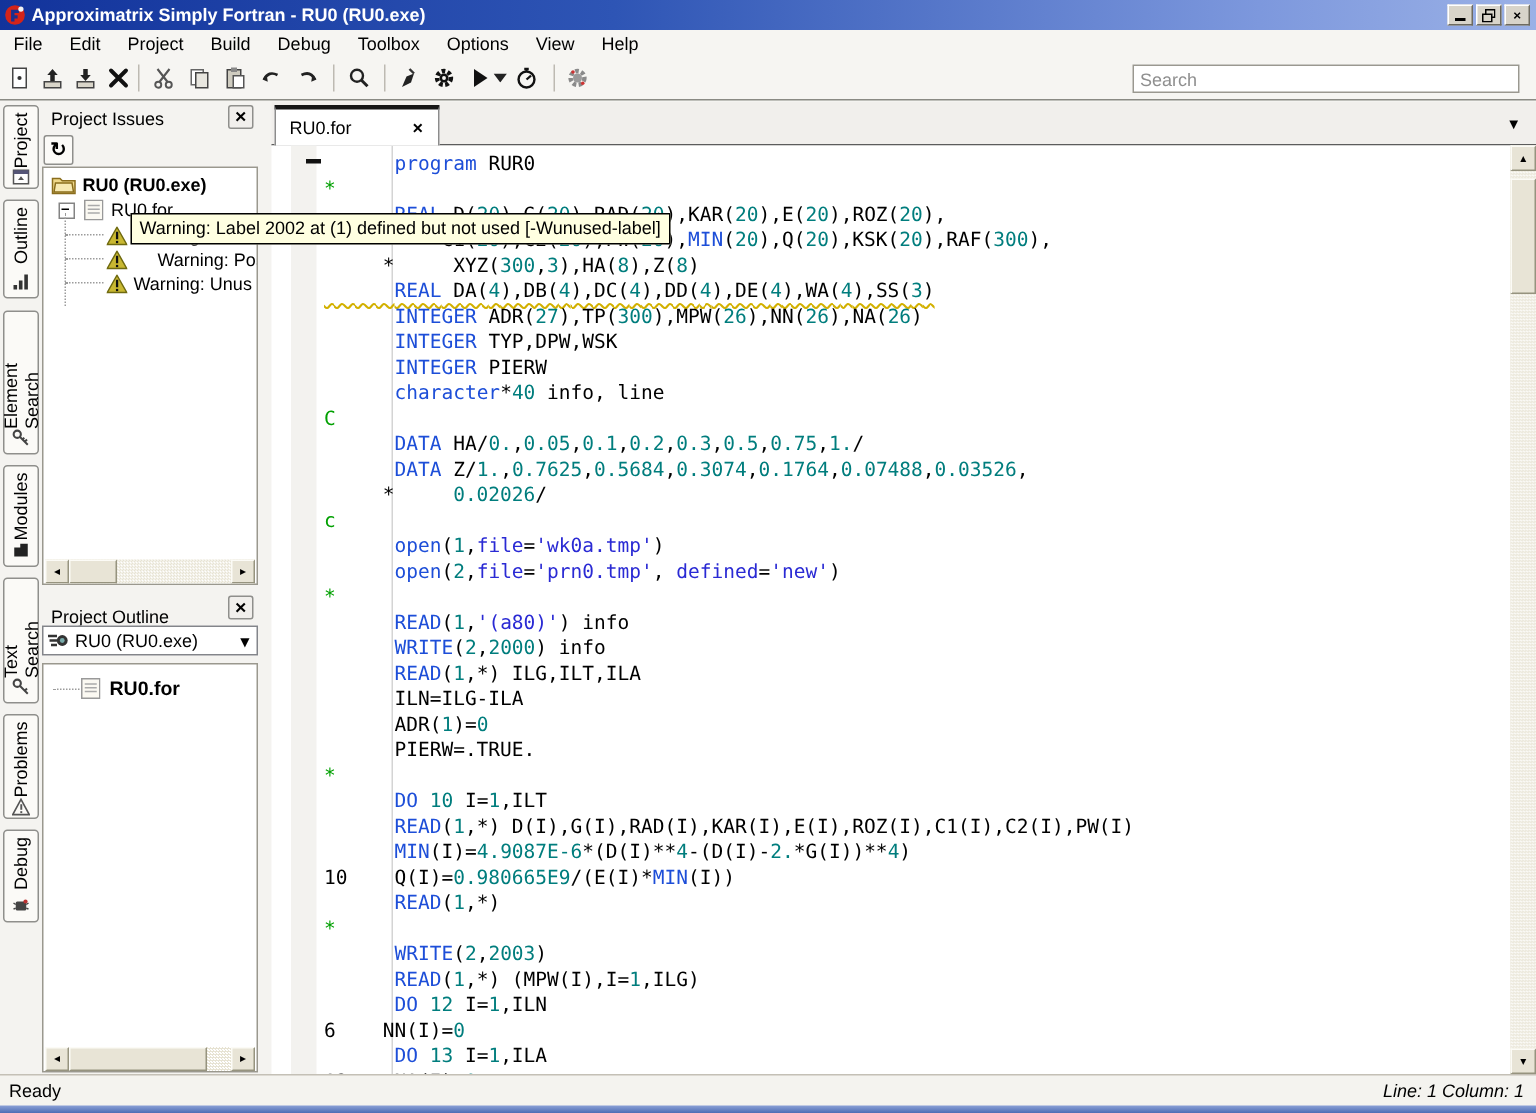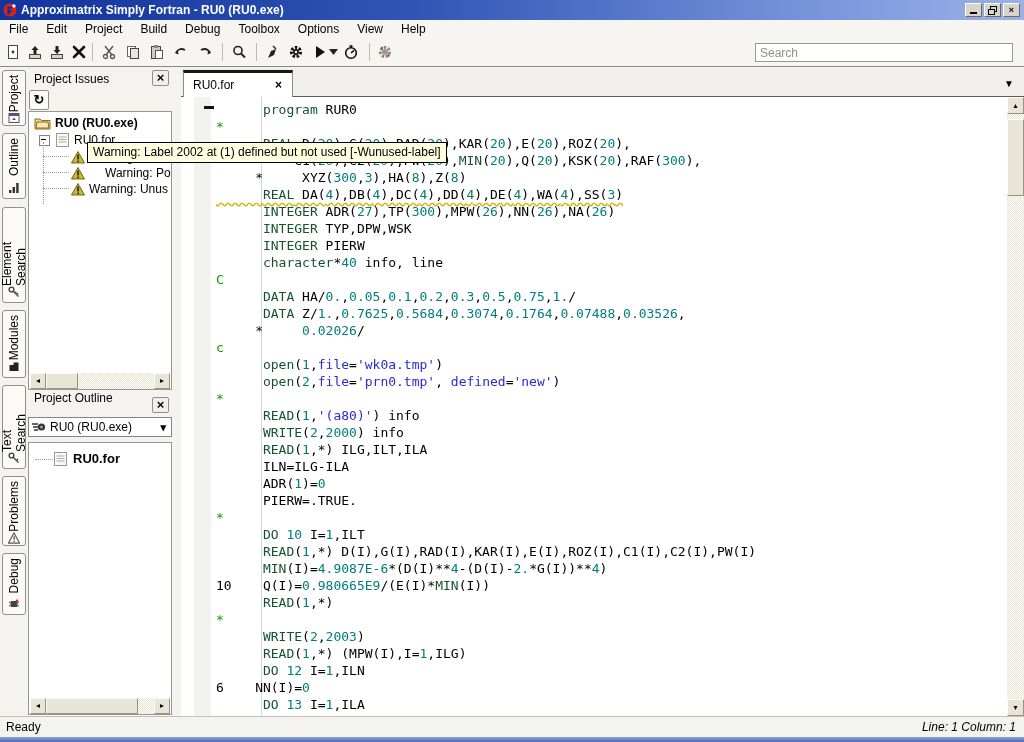--- a/index.html
+++ b/index.html
@@ -67,21 +67,21 @@
   .etab .tl{margin-left:9px;flex:1;}
   .etab .tx{margin-right:10px;font-weight:bold;font-size:12px;}
   .tab-chevron{position:absolute;right:10px;top:10px;font-size:10px;}
   .editor-body{position:absolute;left:181px;top:97px;width:826px;height:619px;background:#fff;overflow:hidden;}
   .foldmargin{position:absolute;left:13px;top:0;width:17px;height:619px;background:#f3f2ef;}
   .foldminus{position:absolute;left:23px;top:9px;width:10px;height:3px;background:#111;}
   .guideline{position:absolute;left:80px;top:0;width:1px;height:619px;background:#d4d4d4;}
   #code-lines{position:absolute;left:35px;top:4px;}
   .cl{height:17px;line-height:17px;white-space:pre;font-family:"DejaVu Sans Mono",monospace;font-size:13px;}
   .sq{text-decoration:underline;text-decoration-style:wavy;text-decoration-color:#d2b000;text-underline-offset:3px;}
-  .t-p{color:#000;} .t-k{color:#14532d;} .t-n{color:#007d7d;} .t-b{color:#2a2ad4;} .t-c{color:#00a000;}
+  .t-p{color:#000;} .t-k{color:#1d4ed8;} .t-n{color:#007d7d;} .t-b{color:#2a2ad4;} .t-c{color:#00a000;}
   .vsb{position:absolute;left:1007px;top:97px;width:17px;height:619px;}
   .vsb .sb-btn{position:absolute;left:0;width:17px;height:17px;}
   .vsb .sb-thumb{position:absolute;left:0;top:22px;width:17px;height:77px;}
 
   
   .tooltip{position:absolute;left:87px;top:142px;height:21px;background:#ffffe1;border:1px solid #000;
      box-sizing:border-box;padding:2px 5px 0 5px;font-size:12px;white-space:nowrap;z-index:50;}
 
   
   .statusbar{position:absolute;left:0;top:716px;width:1024px;height:21px;background:#f4f3ef;border-top:1px solid #c4c0b6;
@@ -342,21 +342,21 @@
         </svg>
       <span style="margin-left:4px">Warning: Unus</span>
     </div>
     <div class="hsb sb-track" style="left:1px;top:261px;width:140px">
       <div class="sb-btn" style="left:0">◂</div>
       <div class="sb-thumb" style="left:16px;width:32px"></div>
       <div class="sb-btn" style="right:0">▸</div>
     </div>
   </div>
 
-  <span class="panel-label" style="top:391px">Project Outline</span>
+  <span class="panel-label" style="top:404px">Project Outline</span>
   <div class="xbtn" style="left:152px;top:397px">×</div>
   <div class="combo">
     <svg width="14" height="12" viewBox="0 0 14 12" style="margin-left:3px">
         <path d="M0 3 h6 M1 6 h5 M2 9 h4" stroke="#333" stroke-width="1.6"></path>
         <circle cx="9.5" cy="6" r="3.6" fill="#333"></circle>
         <circle cx="9.5" cy="6" r="1.6" fill="#7aa"></circle>
       </svg>
     <span class="cv">RU0 (RU0.exe)</span>
     <span class="chev">▾</span>
   </div>

